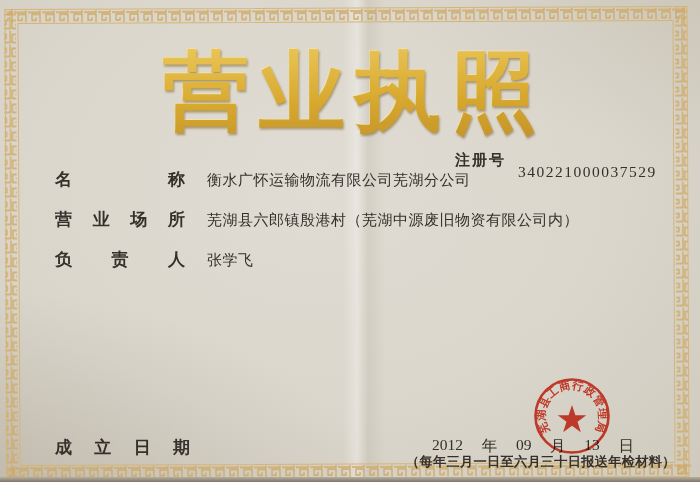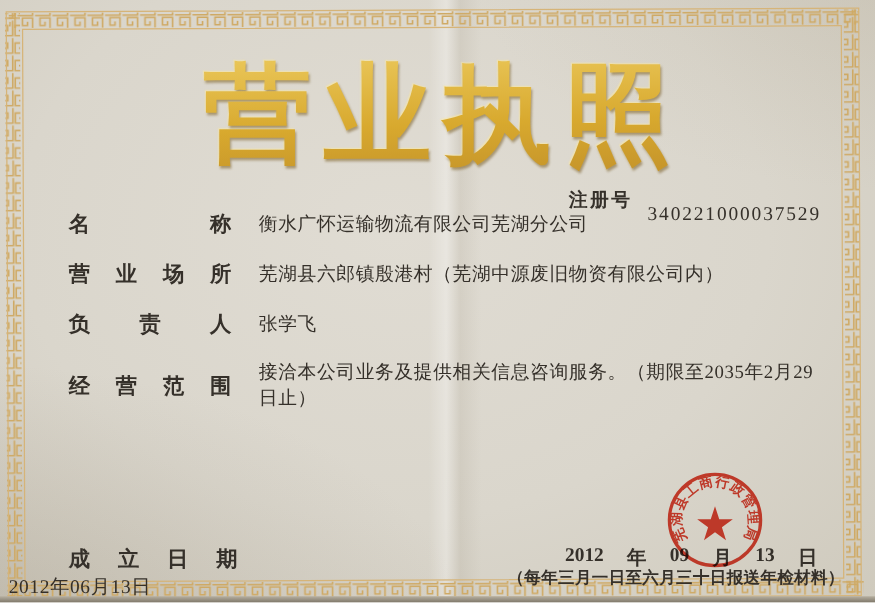--- a/index.html
+++ b/index.html
@@ -21,26 +21,26 @@
        -webkit-background-clip:text;background-clip:text;color:transparent;
        filter:drop-shadow(1px 2px 1px rgba(95,65,5,0.45)) drop-shadow(-1px -1px 0 rgba(250,232,160,0.55));}
   .regno{position:absolute;left:455px;top:139px;font-size:15px;display:flex;gap:12px;align-items:center;}
   .regno .lab{font-weight:600;letter-spacing:2px;}
   .regno .val{font-size:15.5px;letter-spacing:1.5px;margin-top:24px;}
   .row{position:absolute;display:flex;align-items:center;}
   .row .lab{width:130px;margin-left:55px;font-size:17px;font-weight:600;
        text-align:justify;text-align-last:justify;line-height:22px;flex:none;}
   .row .val{margin-left:22px;font-size:15px;letter-spacing:0.5px;line-height:21px;max-width:450px;}
   #row-0{top:169px;} #row-1{top:209px;} #row-2{top:249px;} #row-3{top:288px;}
-  .est-row{position:absolute;top:436px;left:0;display:flex;flex-direction:column;}
+  .est-row{position:absolute;top:436px;left:0;display:flex;}
   .est-row .lab{width:135px;margin-left:55px;font-size:17px;font-weight:600;
        text-align:justify;text-align-last:justify;flex:none;}
   .est-row .val{margin-left:7px;font-size:15.5px;letter-spacing:0.5px;}
   .issue-date{position:absolute;left:432px;top:436px;width:202px;display:flex;
-       justify-content:space-between;font-size:15.5px;font-weight:700;margin-left:20px;}
+       justify-content:space-between;font-size:15.5px;font-weight:400;}
   .footnote{position:absolute;left:406px;top:453px;font-size:13.2px;letter-spacing:0.3px;font-weight:600;}
   .seal{position:absolute;left:487px;top:331px;mix-blend-mode:multiply;opacity:0.92;}
   .photo-edge{position:absolute;left:0;bottom:0;width:700px;height:5px;
        background:linear-gradient(#b6af a0,#7e7769);
        background:linear-gradient(#b6afa0,#7e7769);}
 </style>
 </head>
 <body>
 
 <div class="photo">
@@ -74,28 +74,23 @@
     <span class="val">衡水广怀运输物流有限公司芜湖分公司</span>
   </div>
   <div class="row" id="row-1">
     <span class="lab">营业场所</span>
     <span class="val">芜湖县六郎镇殷港村（芜湖中源废旧物资有限公司内）</span>
   </div>
   <div class="row" id="row-2">
     <span class="lab">负责人</span>
     <span class="val">张学飞</span>
   </div>
-  <div class="row" id="row-3">
-    <span class="lab">经营范围</span>
-    <span class="val">接洽本公司业务及提供相关信息咨询服务。（期限至2035年2月29日止）</span>
-  </div>
 
   <div class="est-row">
     <span class="lab">成立日期</span>
-    <span class="val">2012年06月13日</span>
   </div>
 
   <div class="issue-date">
     <span>2012</span>
     <span>年</span>
     <span>09</span>
     <span>月</span>
     <span>13</span>
     <span>日</span>
   </div>

